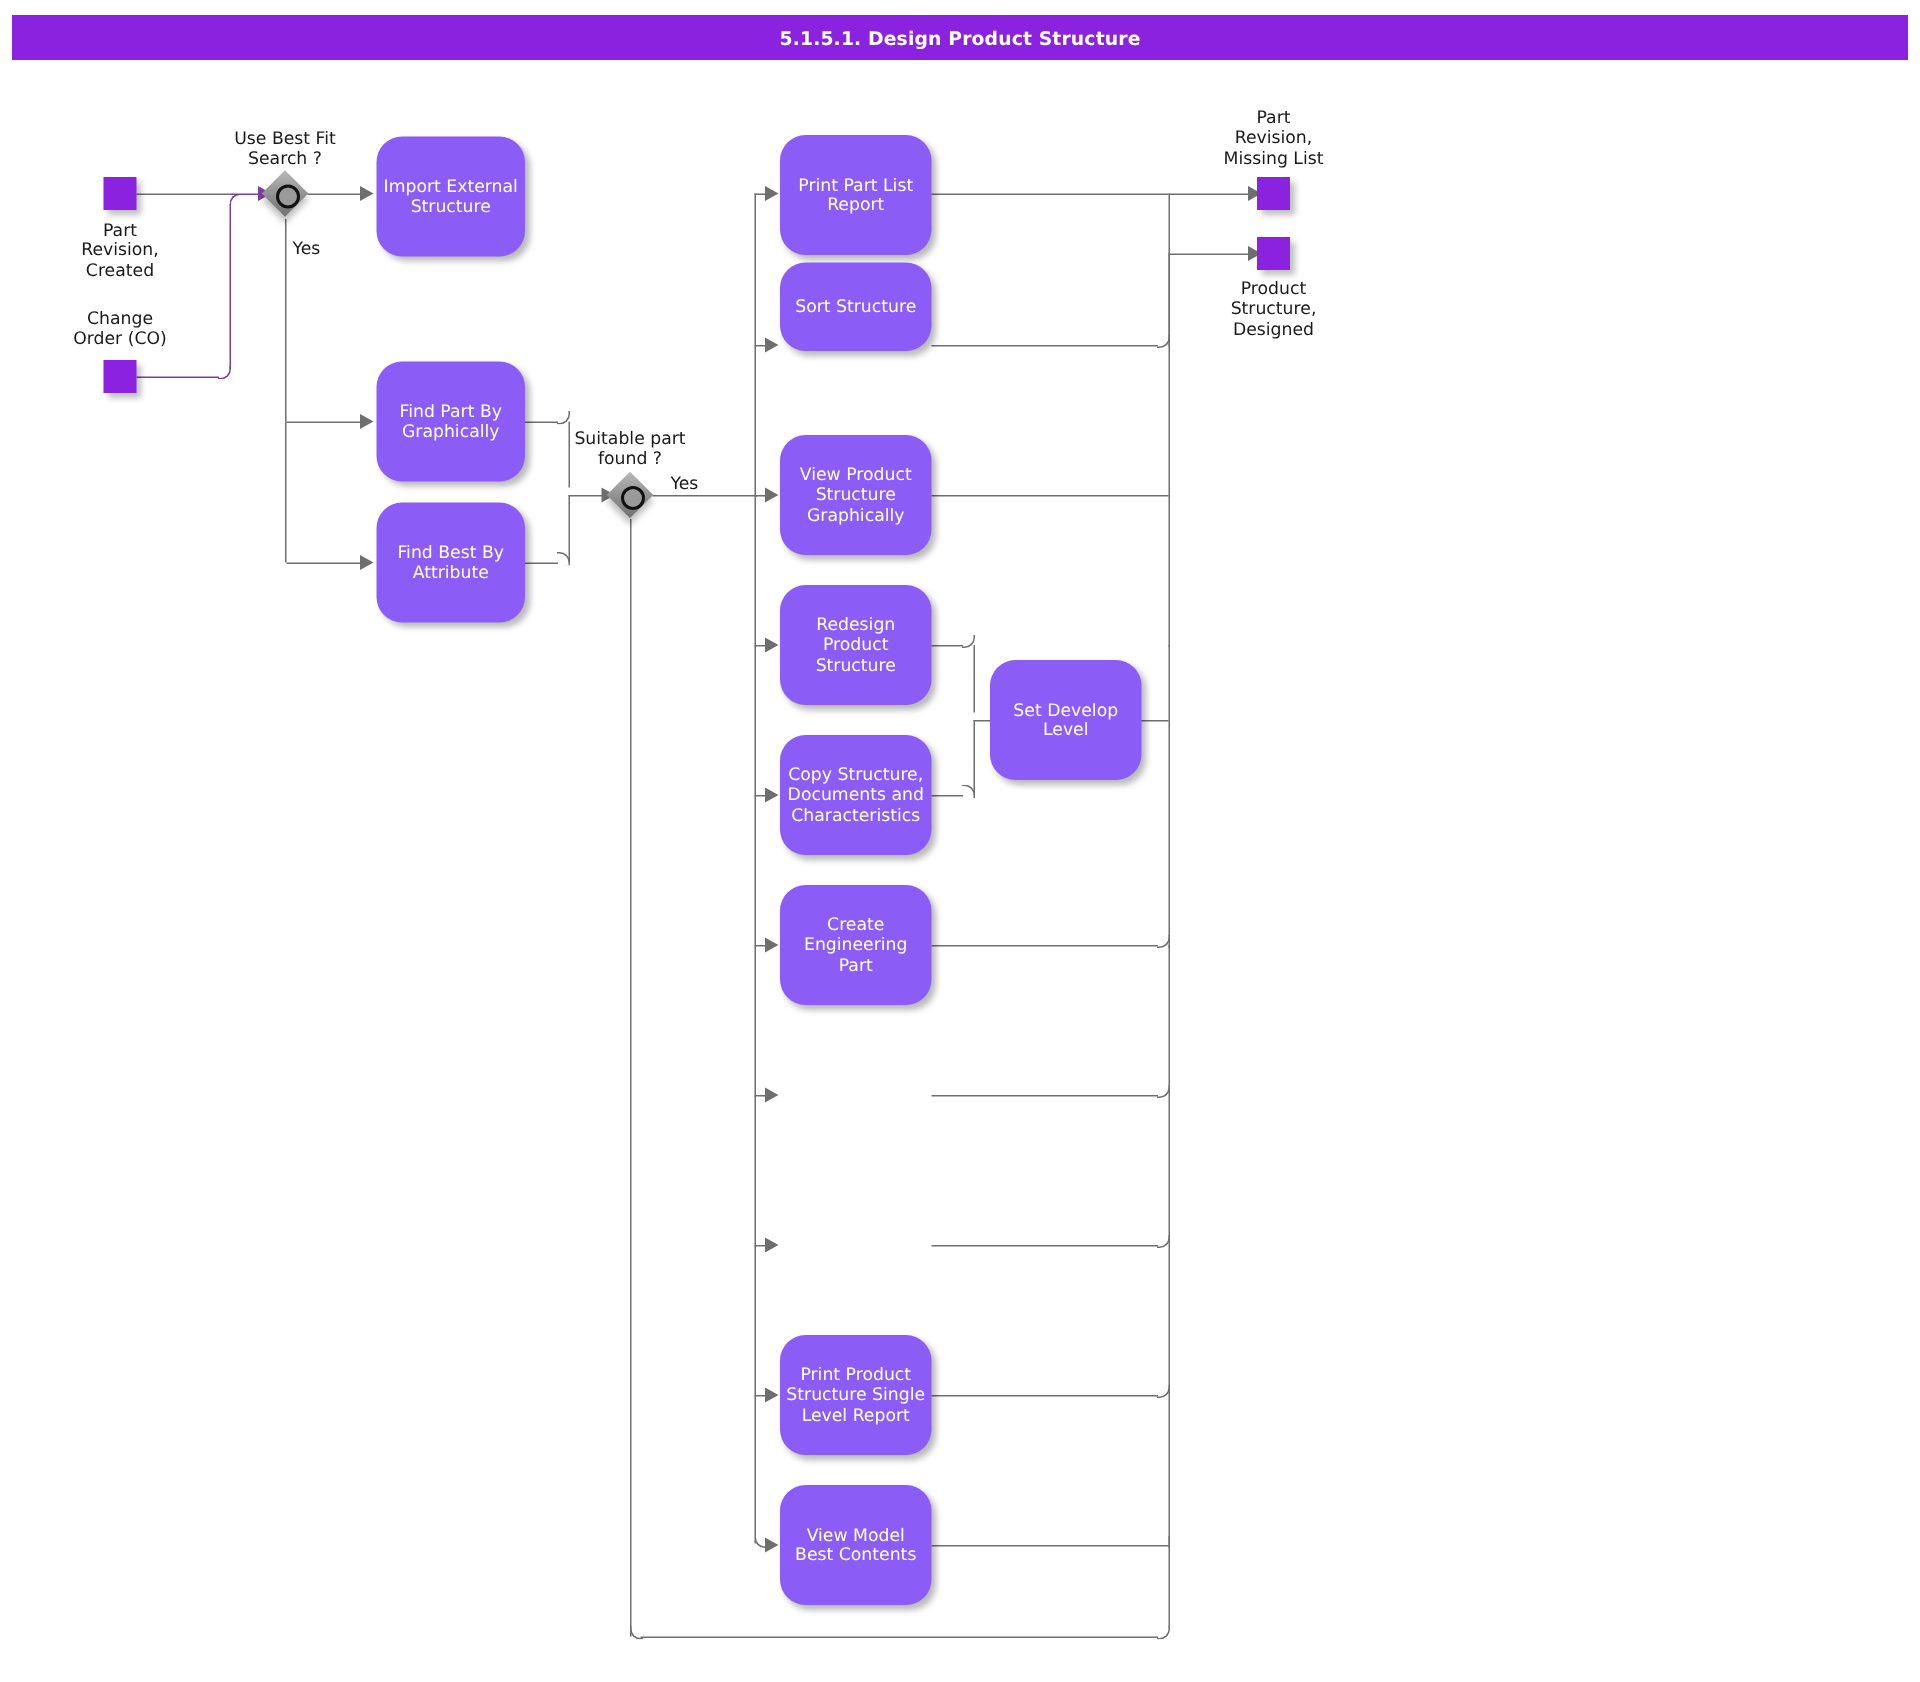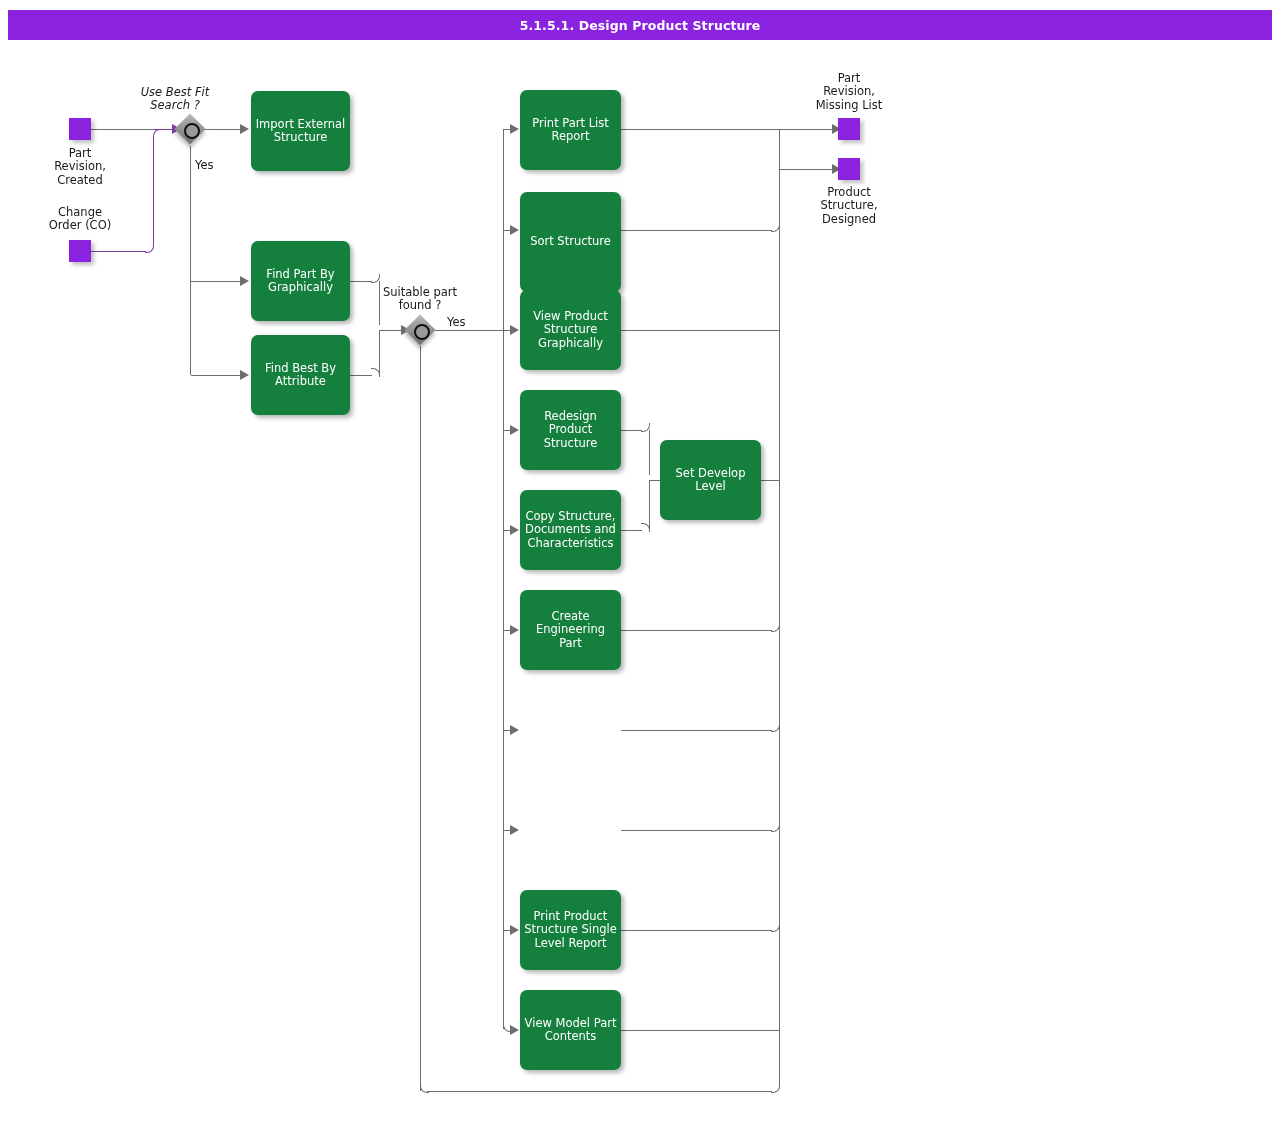--- a/index.html
+++ b/index.html
@@ -6,21 +6,21 @@
   body{font-family:"DejaVu Sans", sans-serif;}
   #page{position:relative;width:1280px;height:1121px;background:#ffffff;overflow:hidden;}
 
   
   .titlebar{position:absolute;left:8px;top:10px;width:1264px;height:30px;
     background:#8a22e0;display:flex;align-items:center;justify-content:center;}
   .titlebar .t{color:#ffffff;font-size:12.5px;font-weight:bold;letter-spacing:.1px;
     font-family:"DejaVu Sans", sans-serif;}
 
   
-  .node{position:absolute;background:#15803d;border-radius:7px;
+  .node{position:absolute;background:#8b5cf6;border-radius:17px;
     box-shadow:3px 3px 4px rgba(0,0,0,.28);
     display:flex;align-items:center;justify-content:center;text-align:center;}
   .node .lbl{color:#ffffff;font-size:11.5px;line-height:13.4px;
     font-family:"DejaVu Sans", sans-serif;padding:0 4px;}
 
   
   .term{position:absolute;width:22px;height:22px;background:#8a22e0;
     box-shadow:3px 3px 4px rgba(0,0,0,.25);}
 
   
@@ -196,21 +196,21 @@
 
   <div class="term" style="left:838px;top:158px;"></div>
   <div class="cap" style="left:789px;top:186px;width:120px;">Product
 Structure,
 Designed</div>
 
   <div class="dia" style="left:175px;top:114px;">
     <div class="dsq"></div>
     <div class="dot"></div>
   </div>
-  <div class="cap" style="left:115px;top:86px;width:120px;font-style:italic;">Use Best Fit
+  <div class="cap" style="left:130px;top:86px;width:120px;">Use Best Fit
 Search ?</div>
   <div class="cap left" style="left:195px;top:159px;width:40px;">Yes</div>
 
   <div class="dia" style="left:405px;top:315px;">
     <div class="dsq"></div>
     <div class="dot"></div>
   </div>
   <div class="cap" style="left:360px;top:286px;width:120px;">Suitable part
 found ?</div>
   <div class="cap left" style="left:447px;top:316px;width:40px;">Yes</div>
@@ -228,21 +228,21 @@
   <div class="node" style="left:251px;top:335px;width:99px;height:80px;">
     <span class="lbl">Find Best By
 Attribute</span>
   </div>
 
   <div class="node" style="left:520px;top:90px;width:101px;height:80px;">
     <span class="lbl">Print Part List
 Report</span>
   </div>
 
-  <div class="node" style="left:520px;top:192px;width:101px;height:100px;">
+  <div class="node" style="left:520px;top:175px;width:101px;height:59px;">
     <span class="lbl">Sort Structure</span>
   </div>
 
   <div class="node" style="left:520px;top:290px;width:101px;height:80px;">
     <span class="lbl">View Product
 Structure
 Graphically</span>
   </div>
 
   <div class="node" style="left:520px;top:390px;width:101px;height:80px;">
@@ -269,17 +269,17 @@
 
 
 
   <div class="node" style="left:520px;top:890px;width:101px;height:80px;">
     <span class="lbl">Print Product
 Structure Single
 Level Report</span>
   </div>
 
   <div class="node" style="left:520px;top:990px;width:101px;height:80px;">
-    <span class="lbl">View Model Part
+    <span class="lbl">View Model Best
 Contents</span>
   </div>
 
 </div>
 
 </body></html>

